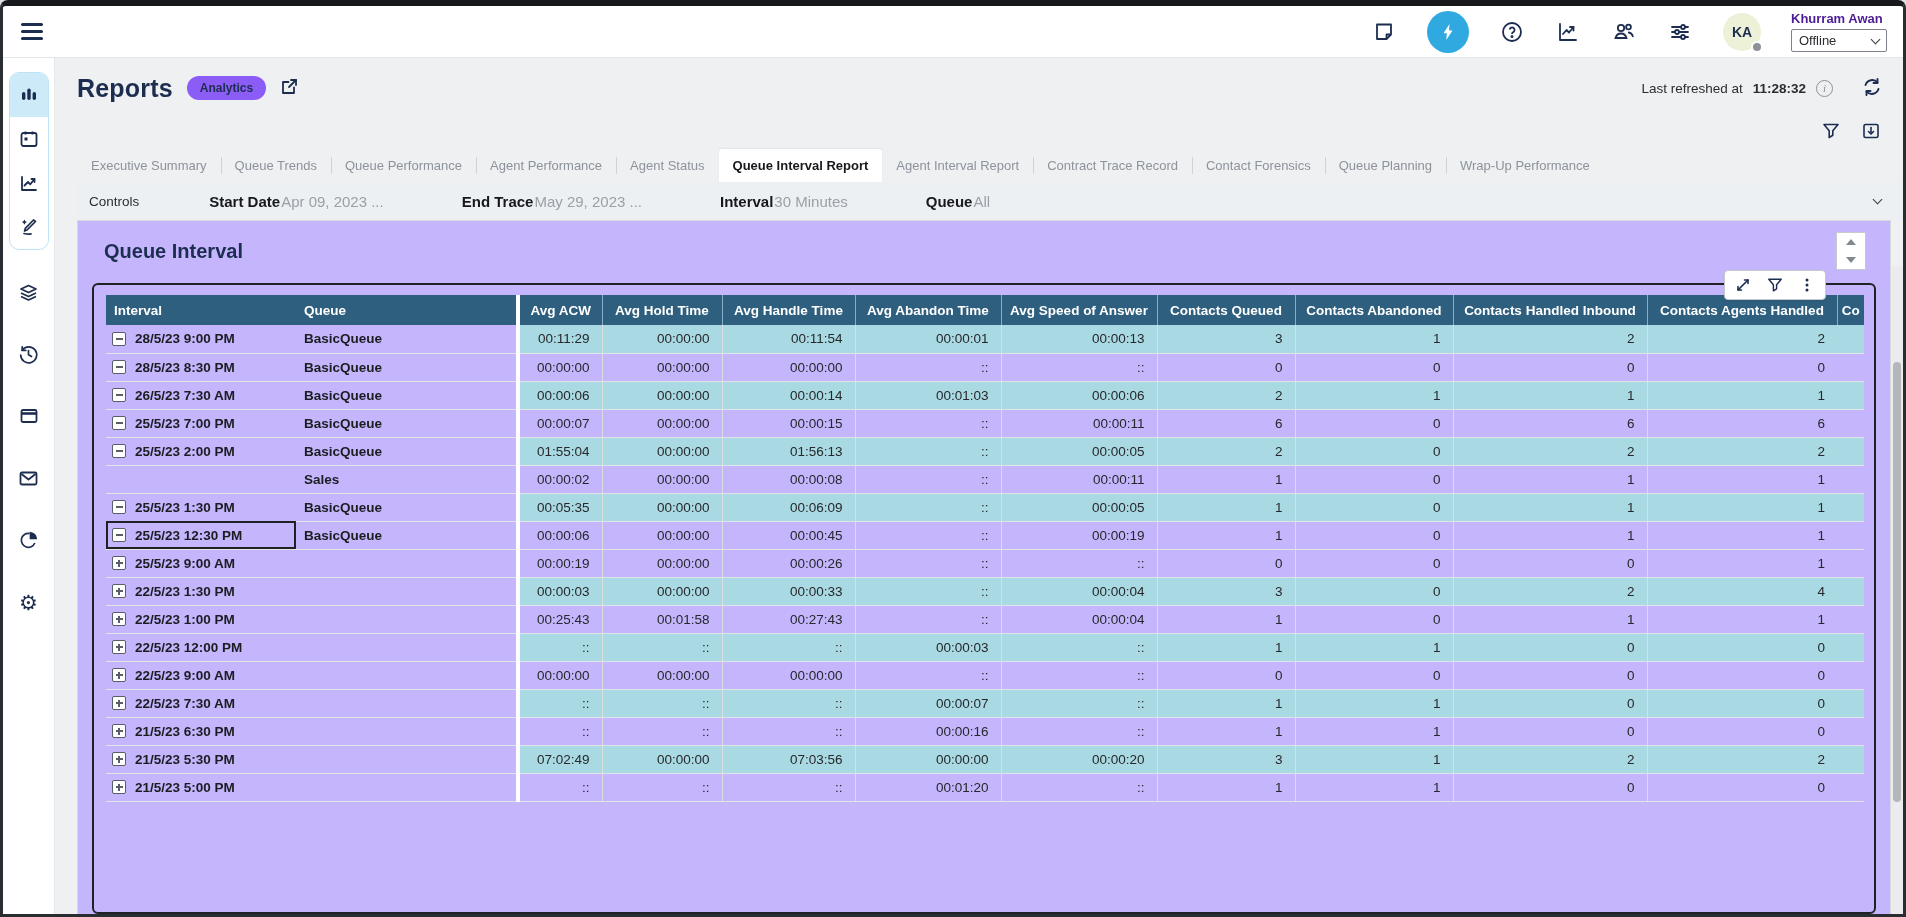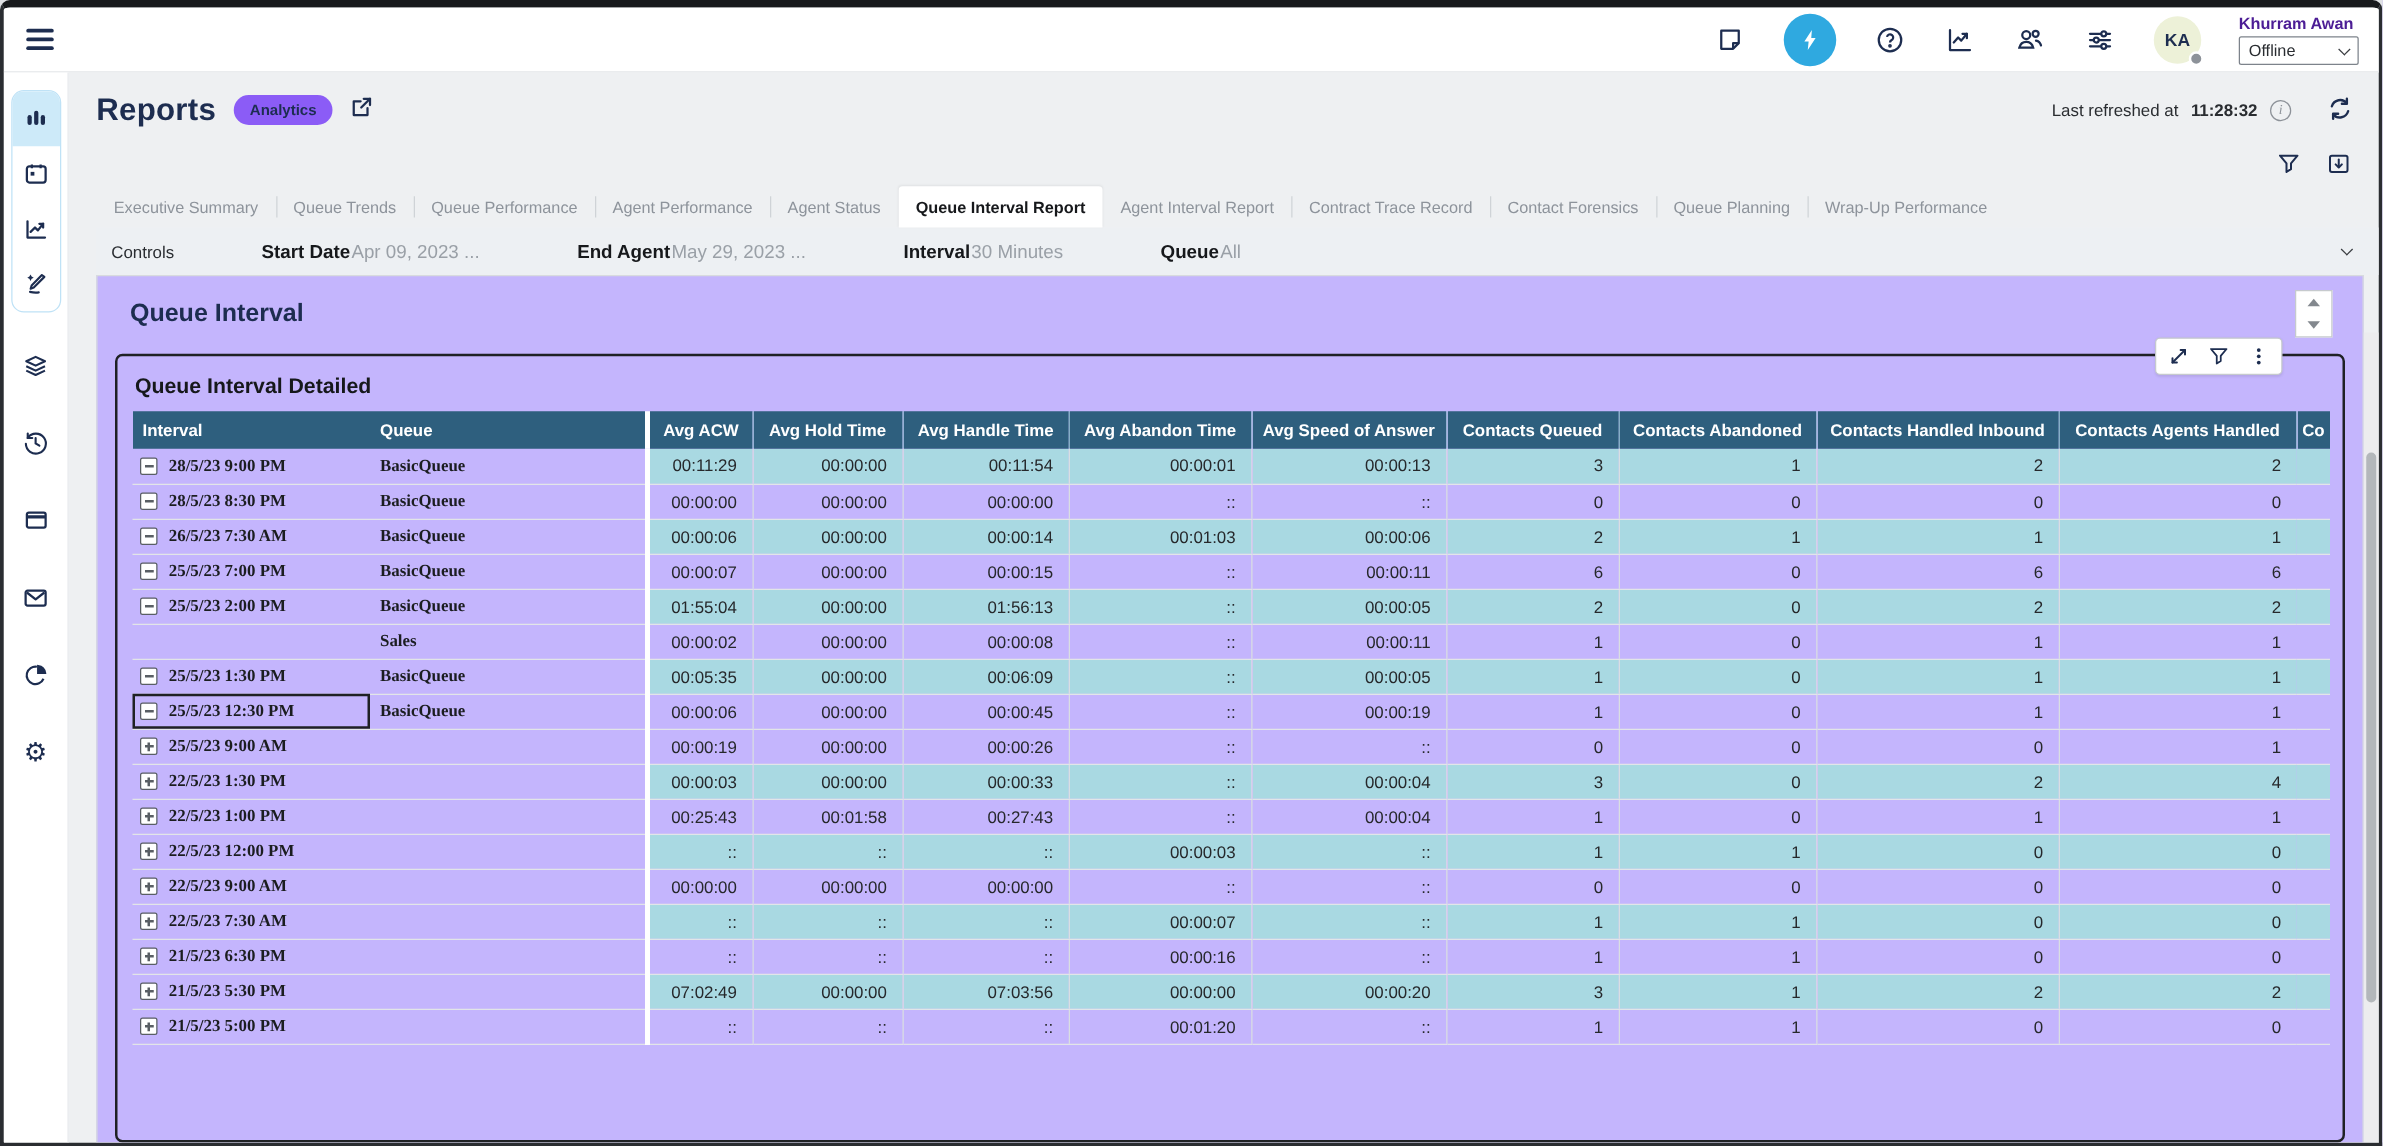--- a/index.html
+++ b/index.html
@@ -103,21 +103,21 @@
   thead th { background:#2e5f7e; color:#fff; font-weight:bold; height:30px; text-align:center; }
   th.c-interval, th.c-queue { text-align:left; padding-left:8px; }
   thead th.num + th.num { border-left:1px solid #86aec6; }
   th.gap-left, td.gap-left { border-left:4px solid #fff; }
   tbody td { border-bottom:1px solid #e2e5e8; color:#26282b; }
   td.num { text-align:right; padding-right:12px; }
   td.num + td.num { border-left:1px solid #d9dee2; }
   tr.shaded td.num, tr.shaded td.partial { background:#a9d9e2; }
   td.c-interval { padding-left:6px; }
   td.c-interval .int-wrap { display:flex; align-items:center; gap:9px; height:100%; }
-  td.c-interval .int-label, td.c-queue { font-weight:bold; color:#1b1d20;font-family:Liberation Serif, serif; }
+  td.c-interval .int-label, td.c-queue { font-weight:bold; color:#1b1d20; }
   td.c-queue { padding-left:8px; }
   td.sel { outline:2.5px solid #1f2124; outline-offset:-2px; }
   .expander { width:14px; height:14px; border:1.4px solid #595e64; border-radius:2px; flex:0 0 auto;
     position:relative; cursor:pointer; background:#fff; }
   .expander::before { content:""; position:absolute; left:2.5px; right:2.5px; top:50%; height:1.6px; margin-top:-0.8px; background:#595e64; }
   .expander.plus::after { content:""; position:absolute; top:2.5px; bottom:2.5px; left:50%; width:1.6px; margin-left:-0.8px; background:#595e64; }
   .expander.none { visibility:hidden; }
 
   
   .v-scroll { position:absolute; right:0; top:208px; bottom:0; width:12px; background:#ececee; }
@@ -318,21 +318,21 @@
         </div>
 
       <div class="controls">
         <span class="controls-label">Controls</span>
         <span id="ctl-fields" style="display:flex;align-items:center;">
             <span class="ctl-field">
               <span class="lbl">Start Date</span>
               <span class="val">Apr 09, 2023 ...</span>
             </span>
             <span class="ctl-field">
-              <span class="lbl">End Agent</span>
+              <span class="lbl">End Trace</span>
               <span class="val">May 29, 2023 ...</span>
             </span>
             <span class="ctl-field">
               <span class="lbl">Interval</span>
               <span class="val">30 Minutes</span>
             </span>
             <span class="ctl-field">
               <span class="lbl">Queue</span>
               <span class="val">All</span>
             </span>
@@ -369,21 +369,20 @@
                 </svg>
             </span>
             <span class="tb-icon">
               <svg width="14" height="16" viewBox="0 0 14 16" fill="currentColor">
                   <circle cx="7" cy="3" r="1.5"></circle>
                   <circle cx="7" cy="8" r="1.5"></circle>
                   <circle cx="7" cy="13" r="1.5"></circle>
                 </svg>
             </span>
           </div>
-          <div class="card-title">Queue Interval Detailed</div>
           <table>
             <colgroup id="table-colgroup">
                 <col style="width: 190px;">
                 <col style="width: 222px;">
                 <col style="width: 84px;">
                 <col style="width: 120px;">
                 <col style="width: 133px;">
                 <col style="width: 146px;">
                 <col style="width: 156px;">
                 <col style="width: 138px;">

